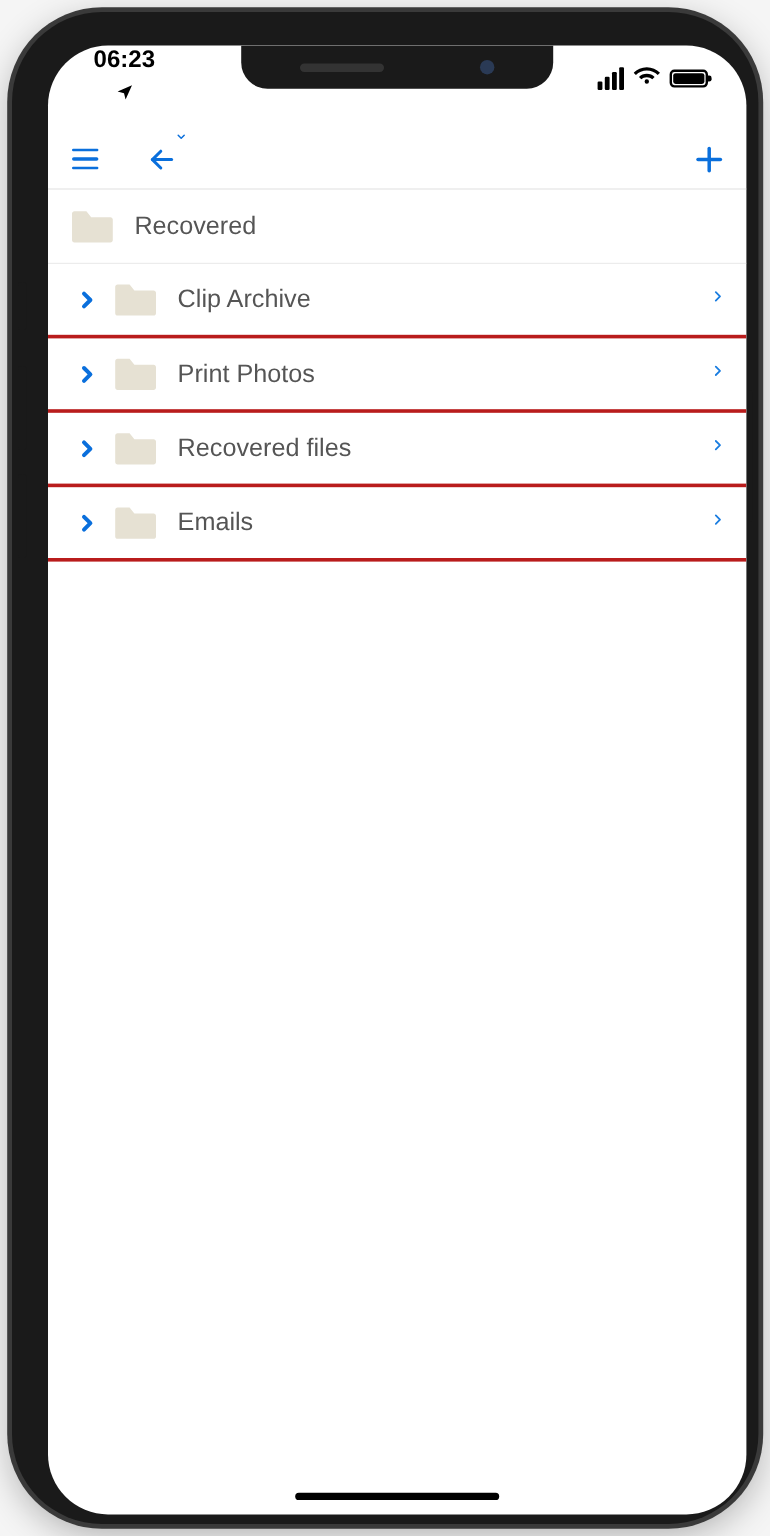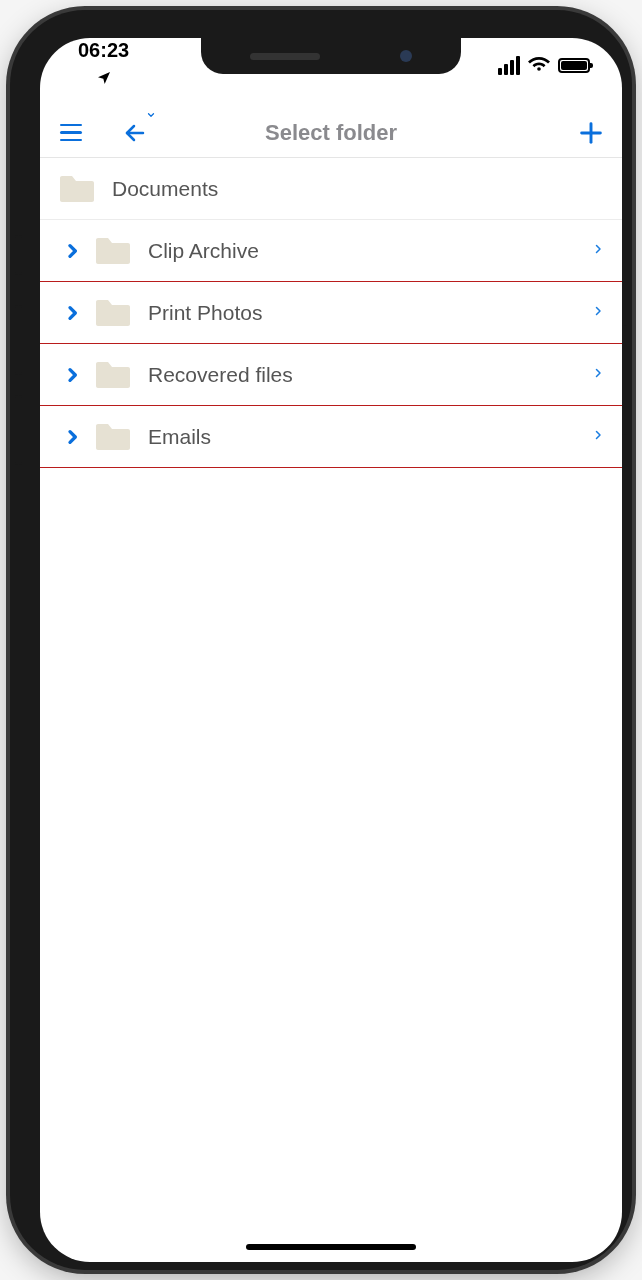--- a/index.html
+++ b/index.html
@@ -88,21 +88,21 @@
   .row-root {
     display:flex; align-items:center;
     height: 62px;
     padding: 0 18px 0 18px;
     border-bottom: 1px solid #ececec;
   }
   .row {
     display:flex; align-items:center;
     height: 62px;
     padding: 0 18px 0 18px;
-    border-bottom: 1px solid #b91c1c;
+    border-bottom: 3px solid #b91c1c;
     position: relative;
   }
   .expand-chev { width: 28px; display:flex; justify-content:center; color:#0a6fdc; }
   .folder-ico { width: 38px; height: 30px; margin: 0 16px 0 8px; }
   .row-root .folder-ico { margin-left: 0; }
   .row-label { color:#555; font-size: 21px; }
   .disclosure { margin-left:auto; color:#1a7de0; }
 
   
   .highlight-row {
@@ -176,40 +176,39 @@
               <line x1="20" y1="12" x2="4" y2="12"></line>
               <polyline points="11 5 4 12 11 19"></polyline>
             </svg>
           <span class="back-mini-chev">
             <svg width="14" height="10" viewBox="0 0 24 24" fill="none" stroke="#0a6fdc" stroke-width="3" stroke-linecap="round" stroke-linejoin="round">
                 <polyline points="6 9 12 15 18 9"></polyline>
               </svg>
           </span>
         </div>
       </div>
-      <div class="nav-title">Select folder</div>
       <div class="nav-right">
         <div class="icon-btn plus">
           <svg viewBox="0 0 24 24" fill="none" stroke="#0a6fdc" stroke-width="2.5" stroke-linecap="round">
               <line x1="12" y1="4" x2="12" y2="20"></line>
               <line x1="4" y1="12" x2="20" y2="12"></line>
             </svg>
         </div>
       </div>
     </div>
 
     <div class="list">
 
       <div class="row-root">
         <span class="folder-ico">
           <svg viewBox="0 0 38 30">
               <path fill="#e6e1d3" d="M2 4c0-1.1.9-2 2-2h10l4 5h16c1.1 0 2 .9 2 2v17c0 1.1-.9 2-2 2H4c-1.1 0-2-.9-2-2V4z"></path>
             </svg>
         </span>
-        <span class="row-label">Documents</span>
+        <span class="row-label">Recovered</span>
       </div>
 
       <div class="row">
         <span class="expand-chev">
           <svg width="16" height="18" viewBox="0 0 24 24" fill="none" stroke="#0a6fdc" stroke-width="5" stroke-linecap="round" stroke-linejoin="round">
               <polyline points="9 4 17 12 9 20"></polyline>
             </svg>
         </span>
         <span class="folder-ico">
           <svg viewBox="0 0 38 30">

